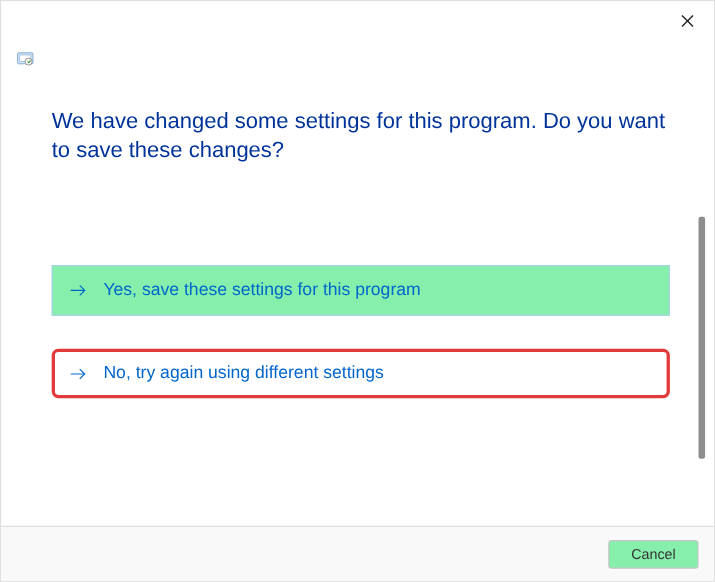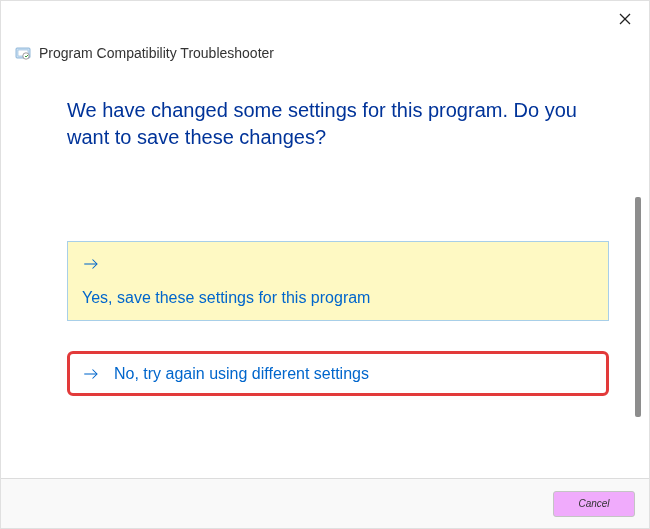--- a/index.html
+++ b/index.html
@@ -37,21 +37,21 @@
     .app-icon {
       width: 16px;
       height: 16px;
       flex-shrink: 0;
     }
     .header-title {
       font-size: 14px;
       color: #333;
     }
     .main-area {
-      padding: 28px 40px 0 66px;
+      padding: 28px 40px 0 46px;
       position: relative;
       height: 400px;
     }
     .heading {
       font-size: 20px;
       color: #003399;
       line-height: 1.35;
       margin-bottom: 90px;
       font-weight: 400;
     }
@@ -65,22 +65,21 @@
       align-items: flex-start;
       gap: 14px;
       padding: 11px 14px;
       cursor: pointer;
       border: 1px solid transparent;
       color: #0066cc;
       font-size: 16px;
     }
     .option.selected {
       border: 1px solid #a8cfe8;
-      background: #fef9c3;
-      flex-direction: column;
+      background: #86efac;
     }
     .option.highlighted {
       border: 3px solid #e23a3a;
       border-radius: 6px;
       padding: 9px 12px;
       margin-top: 27px;
     }
     .arrow-icon {
       width: 18px;
       height: 18px;
@@ -111,28 +110,27 @@
       border-top: 1px solid #dcdcdc;
       background: #f9f9f9;
       display: flex;
       justify-content: flex-end;
       align-items: center;
       padding: 0 14px;
     }
     .cancel-btn {
       min-width: 82px;
       height: 26px;
-      background: #f0abfc;
+      background: #86efac;
       border: 1px solid #c4c4c4;
       border-radius: 3px;
-      font-size: 10px;
+      font-size: 13px;
       color: #333;
       cursor: pointer;
       padding: 0 12px;
-      font-style: italic;
     }
   </style>
 </head>
 <body>
 
 <div class="titlebar">
   <div class="close-btn">
     <svg width="12" height="12" viewBox="0 0 12 12">
       <line x1="1" y1="1" x2="11" y2="11" stroke="#222" stroke-width="1.3"></line>
       <line x1="11" y1="1" x2="1" y2="11" stroke="#222" stroke-width="1.3"></line>
@@ -140,21 +138,20 @@
   </div>
 </div>
 
 <div class="header-row">
   <svg class="app-icon" viewBox="0 0 16 16">
     <rect x="1" y="3" width="14" height="10" rx="1" fill="#cfe3f5" stroke="#7aa7cf" stroke-width="0.8"></rect>
     <rect x="3" y="5" width="10" height="6" fill="#fff" stroke="#7aa7cf" stroke-width="0.5"></rect>
     <circle cx="11" cy="11" r="3.2" fill="#fff" stroke="#888" stroke-width="0.8"></circle>
     <path d="M10 11 l1 1 l2 -2" stroke="#3a9d3a" stroke-width="1" fill="none"></path>
   </svg>
-  <span class="header-title">Program Compatibility Troubleshooter</span>
 </div>
 
 <div class="main-area">
   <div class="heading">We have changed some settings for this program. Do you want to save these changes?</div>
 
   <div class="options">
 
     <div class="option selected">
       <svg class="arrow-icon" viewBox="0 0 24 24">
         <line x1="3" y1="12" x2="20" y2="12"></line>

